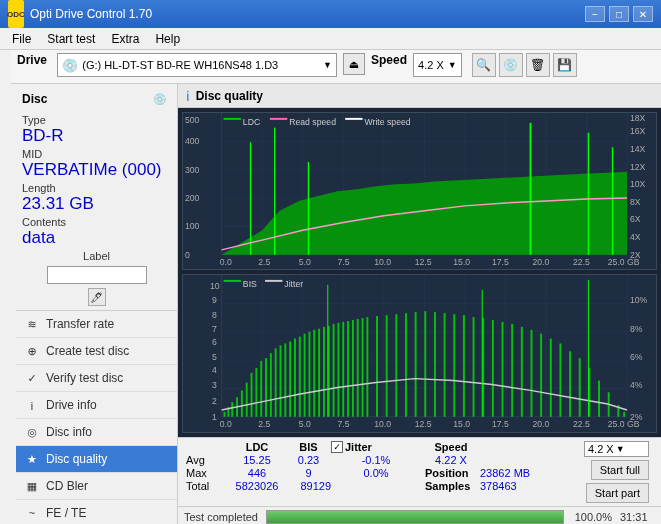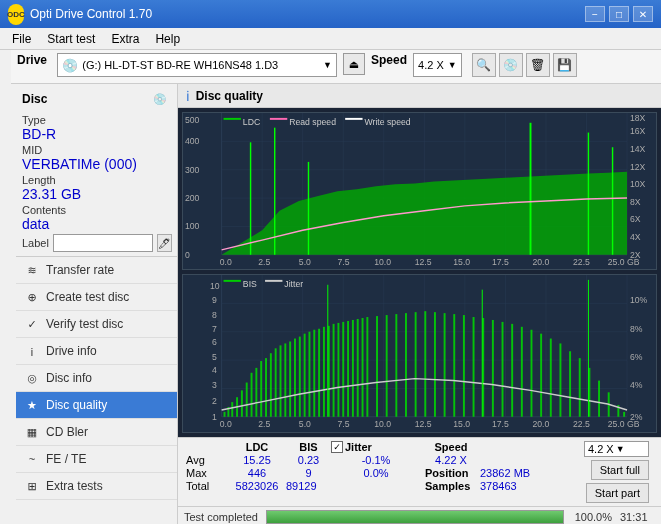--- a/index.html
+++ b/index.html
@@ -9,21 +9,21 @@
     .title-bar {
       background: linear-gradient(to bottom, #3a7bd5, #2563c7);
       color: white;
       display: flex;
       align-items: center;
       justify-content: space-between;
       padding: 4px 8px;
       height: 28px;
     }
     .title-bar-left { display: flex; align-items: center; gap: 6px; }
-    .title-bar-icon { width: 16px; height: 21px; background: #ffd700; border-radius: 8px; display: flex; align-items: center; justify-content: center; font-size: 8px; color: #333; font-weight: bold; }
+    .title-bar-icon { width: 16px; height: 28px; background: #ffd700; border-radius: 2px; display: flex; align-items: center; justify-content: center; font-size: 8px; color: #333; font-weight: bold; }
     .title-bar-title { font-size: 12px; font-weight: normal; }
     .title-bar-controls { display: flex; gap: 4px; }
     .title-btn { width: 20px; height: 16px; background: rgba(255,255,255,0.2); border: 1px solid rgba(255,255,255,0.4); color: white; font-size: 10px; display: flex; align-items: center; justify-content: center; cursor: pointer; }
 
     
     .menu-bar {
       background: #f0f0f0;
       border-bottom: 1px solid #ccc;
       display: flex;
       align-items: center;
@@ -83,22 +83,22 @@
     .disc-header {
       display: flex;
       align-items: center;
       justify-content: space-between;
       margin-bottom: 4px;
     }
     .disc-title { font-size: 12px; font-weight: bold; }
     .disc-icon-btn { width: 22px; height: 22px; cursor: pointer; display: flex; align-items: center; justify-content: center; }
     .disc-row { display: flex; justify-content: space-between; margin-bottom: 2px; flex-direction: column; }
     .disc-row-label { color: #333; font-size: 11px; }
-    .disc-row-value { color: #0000cc; font-size: 14px; }
-    .label-row { display: flex; align-items: center; gap: 4px; margin-top: 2px; }
+    .disc-row-value { color: #0000cc; font-size: 17px; }
+    .label-row { display: flex; align-items: center; gap: 4px; margin-top: 2px; flex-direction: column; }
     .label-input { border: 1px solid #999; height: 18px; width: 100px; font-size: 10px; padding: 1px 3px; }
     .label-icon { width: 18px; height: 18px; background: #e8e8e8; border: 1px solid #aaa; display: flex; align-items: center; justify-content: center; cursor: pointer; font-size: 10px; }
 
     
     .nav-item {
       display: flex;
       align-items: center;
       padding: 5px 8px;
       cursor: pointer;
       border-bottom: 1px solid #ddd;
@@ -550,21 +550,21 @@
             <span style="width:58px; text-align:center; font-size:11px; color:#0000cc;">446</span>
             <span style="width:45px; text-align:center; font-size:11px; color:#0000cc;">9</span>
             <span style="width:90px; text-align:center; font-size:11px; color:#0000cc;">0.0%</span>
             <span style="font-size:11px; font-weight:bold; margin-left:4px; width:55px;">Position</span>
             <span style="font-size:11px; color:#0000cc;">23862 MB</span>
           </div>
 
           <div style="display:flex; align-items:center; gap:0;">
             <span style="width:42px; font-size:11px;">Total</span>
             <span style="width:58px; text-align:center; font-size:11px; color:#0000cc;">5823026</span>
-            <span style="width:45px; text-align:left; font-size:11px; color:#0000cc;">89129</span>
+            <span style="width:45px; text-align:right; font-size:11px; color:#0000cc;">89129</span>
             <span style="width:90px;"></span>
             <span style="font-size:11px; font-weight:bold; margin-left:4px; width:55px;">Samples</span>
             <span style="font-size:11px; color:#0000cc;">378463</span>
           </div>
         </div>
 
         <div style="display:flex; flex-direction:column; gap:3px; justify-content:center; align-items:flex-end; padding-right:4px;">
           <div class="speed-dropdown">
             <span>4.2 X</span>
             <span style="font-size:9px;">▼</span>

